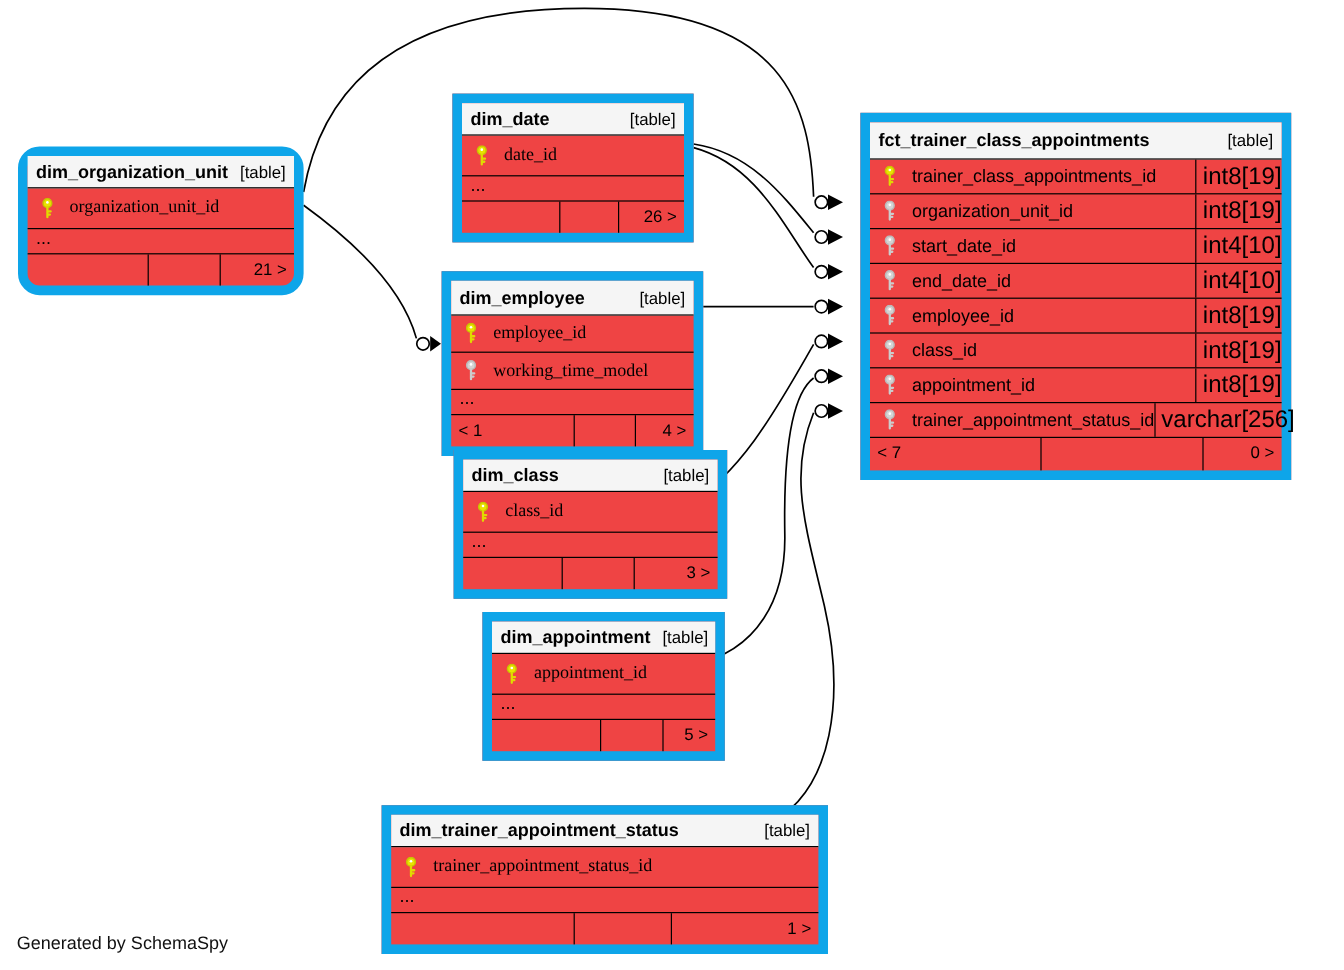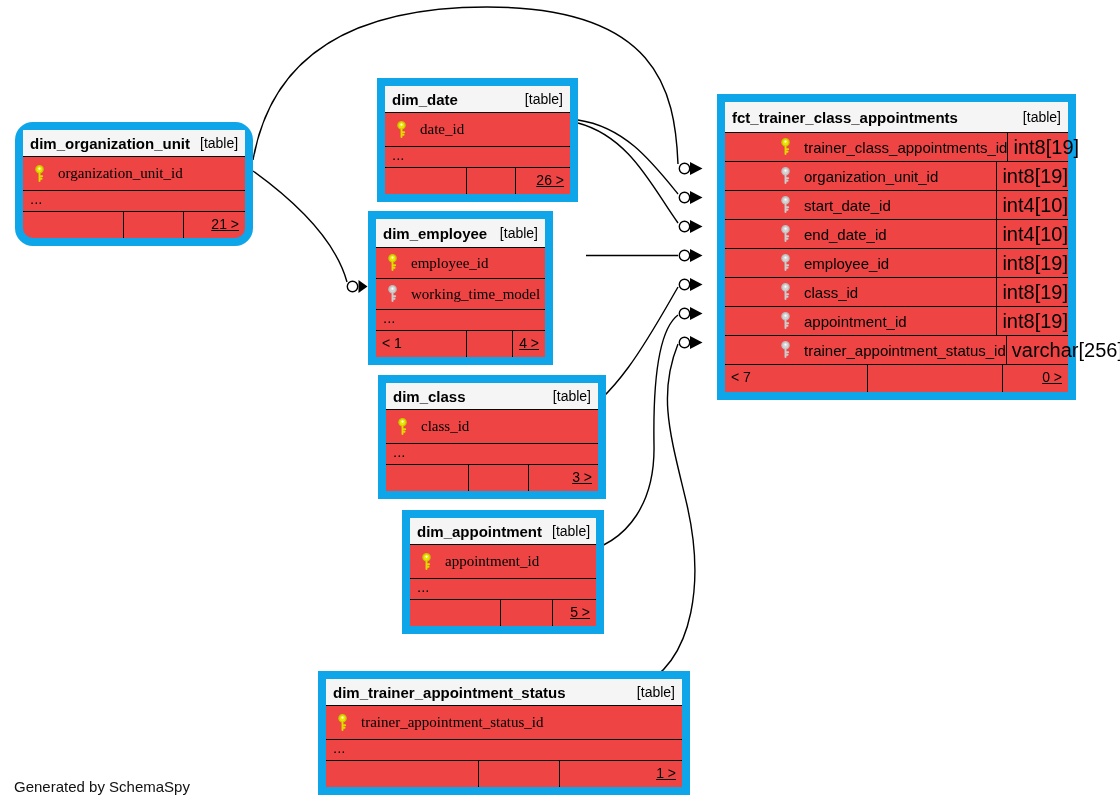--- a/index.html
+++ b/index.html
@@ -16,37 +16,37 @@
   .th{background:#f5f5f5;border-bottom:1.6px solid #000;display:flex;justify-content:space-between;align-items:center;padding:0 7px;box-sizing:border-box;}
   .tn{font-weight:bold;white-space:nowrap;}
   .badge{font-weight:normal;font-size:14px;white-space:nowrap;margin-left:10px;}
   .crow{display:flex;align-items:center;border-bottom:1.6px solid #000;box-sizing:border-box;padding-left:11px;}
   .cname{margin-left:13px;white-space:nowrap;}
   .dots{border-bottom:1.6px solid #000;box-sizing:border-box;padding:1px 0 4px 7px;font-size:15px;line-height:14px;}
   .pager{display:flex;box-sizing:border-box;font-size:14px;}
   .pc{box-sizing:border-box;padding:4px 6px;white-space:nowrap;}
   .pc + .pc{border-left:1.6px solid #000;}
   .pl{text-align:left;}
-  .pr{text-align:right;text-decoration:underline;}
+  .pr{text-align:right;}
 
   
   .key{width:11px;height:18px;flex:0 0 11px;}
   .key .head{stroke-width:1.3;}
   .key .hole{fill:#fff;stroke:none;}
   .key .shaft{fill:none;stroke-width:1.9;stroke-linecap:round;}
   .key.pk .head{fill:#e9e400;stroke:#c9c400;}
   .key.pk .shaft{stroke:#e0da00;}
   .key.fk .head{fill:#d4d4d4;stroke:#bbbbbb;}
   .key.fk .shaft{stroke:#cccccc;}
   .key.none{visibility:hidden;}
 
   
   #t-org        {left:15px;  top:122px; width:238px;border-radius:18px;}
   #t-date       {left:377px; top:78px;  width:201px;}
-  #t-employee   {left:368px; top:211px; width:185px;}
+  #t-employee   {left:368px; top:226px; width:218px;}
   #t-class      {left:378px; top:375px; width:228px;}
   #t-appointment{left:375px; top:510px; width:202px;margin-left:27px;}
   #t-status     {left:318px; top:671px; width:372px;}
   #t-fact       {left:703px; top:94px;  width:359px;margin-left:14px;}
 
   .dim .th{height:27px;}
   .dim .crow{height:34px;font-family:Liberation Serif, serif;}
   .dim .dots{height:21px;}
   .dim .pager{height:26px;}
   #t-employee .th{height:29px;}
@@ -55,21 +55,21 @@
   
   #t-org .pc:nth-child(1){width:100px;} #t-org .pc:nth-child(2){width:60px;} #t-org .pc:nth-child(3){flex:1;}
   #t-date .pc:nth-child(1){width:81px;} #t-date .pc:nth-child(2){width:49px;} #t-date .pc:nth-child(3){flex:1;}
   #t-employee .pc:nth-child(1){width:102px;} #t-employee .pc:nth-child(2){width:51px;} #t-employee .pc:nth-child(3){flex:1;}
   #t-class .pc:nth-child(1){width:82px;} #t-class .pc:nth-child(2){width:60px;} #t-class .pc:nth-child(3){flex:1;}
   #t-appointment .pc:nth-child(1){width:90px;} #t-appointment .pc:nth-child(2){width:52px;} #t-appointment .pc:nth-child(3){flex:1;}
   #t-status .pc:nth-child(1){width:152px;} #t-status .pc:nth-child(2){width:81px;} #t-status .pc:nth-child(3){flex:1;}
 
   
   #t-fact .th{height:31px;}
-  .frow{display:flex;align-items:stretch;border-bottom:1.6px solid #000;box-sizing:border-box;height:29px;padding-left:44px;}
+  .frow{display:flex;align-items:stretch;border-bottom:1.6px solid #000;box-sizing:border-box;height:29px;}
   .fname{width:275px;border-right:1.6px solid #000;box-sizing:border-box;display:flex;align-items:center;padding-left:11px;}
   .ftype{flex:1;display:flex;align-items:center;padding-left:5px;font-size:20px;white-space:nowrap;}
   #t-fact .pager{height:27px;}
   #t-fact .pc:nth-child(1){width:142px;} #t-fact .pc:nth-child(2){width:135px;} #t-fact .pc:nth-child(3){flex:1;}
 
   .note{position:absolute;left:14px;top:778px;font-size:15px;color:#111;z-index:2;}
 </style>
 </head>
 <body>
 

